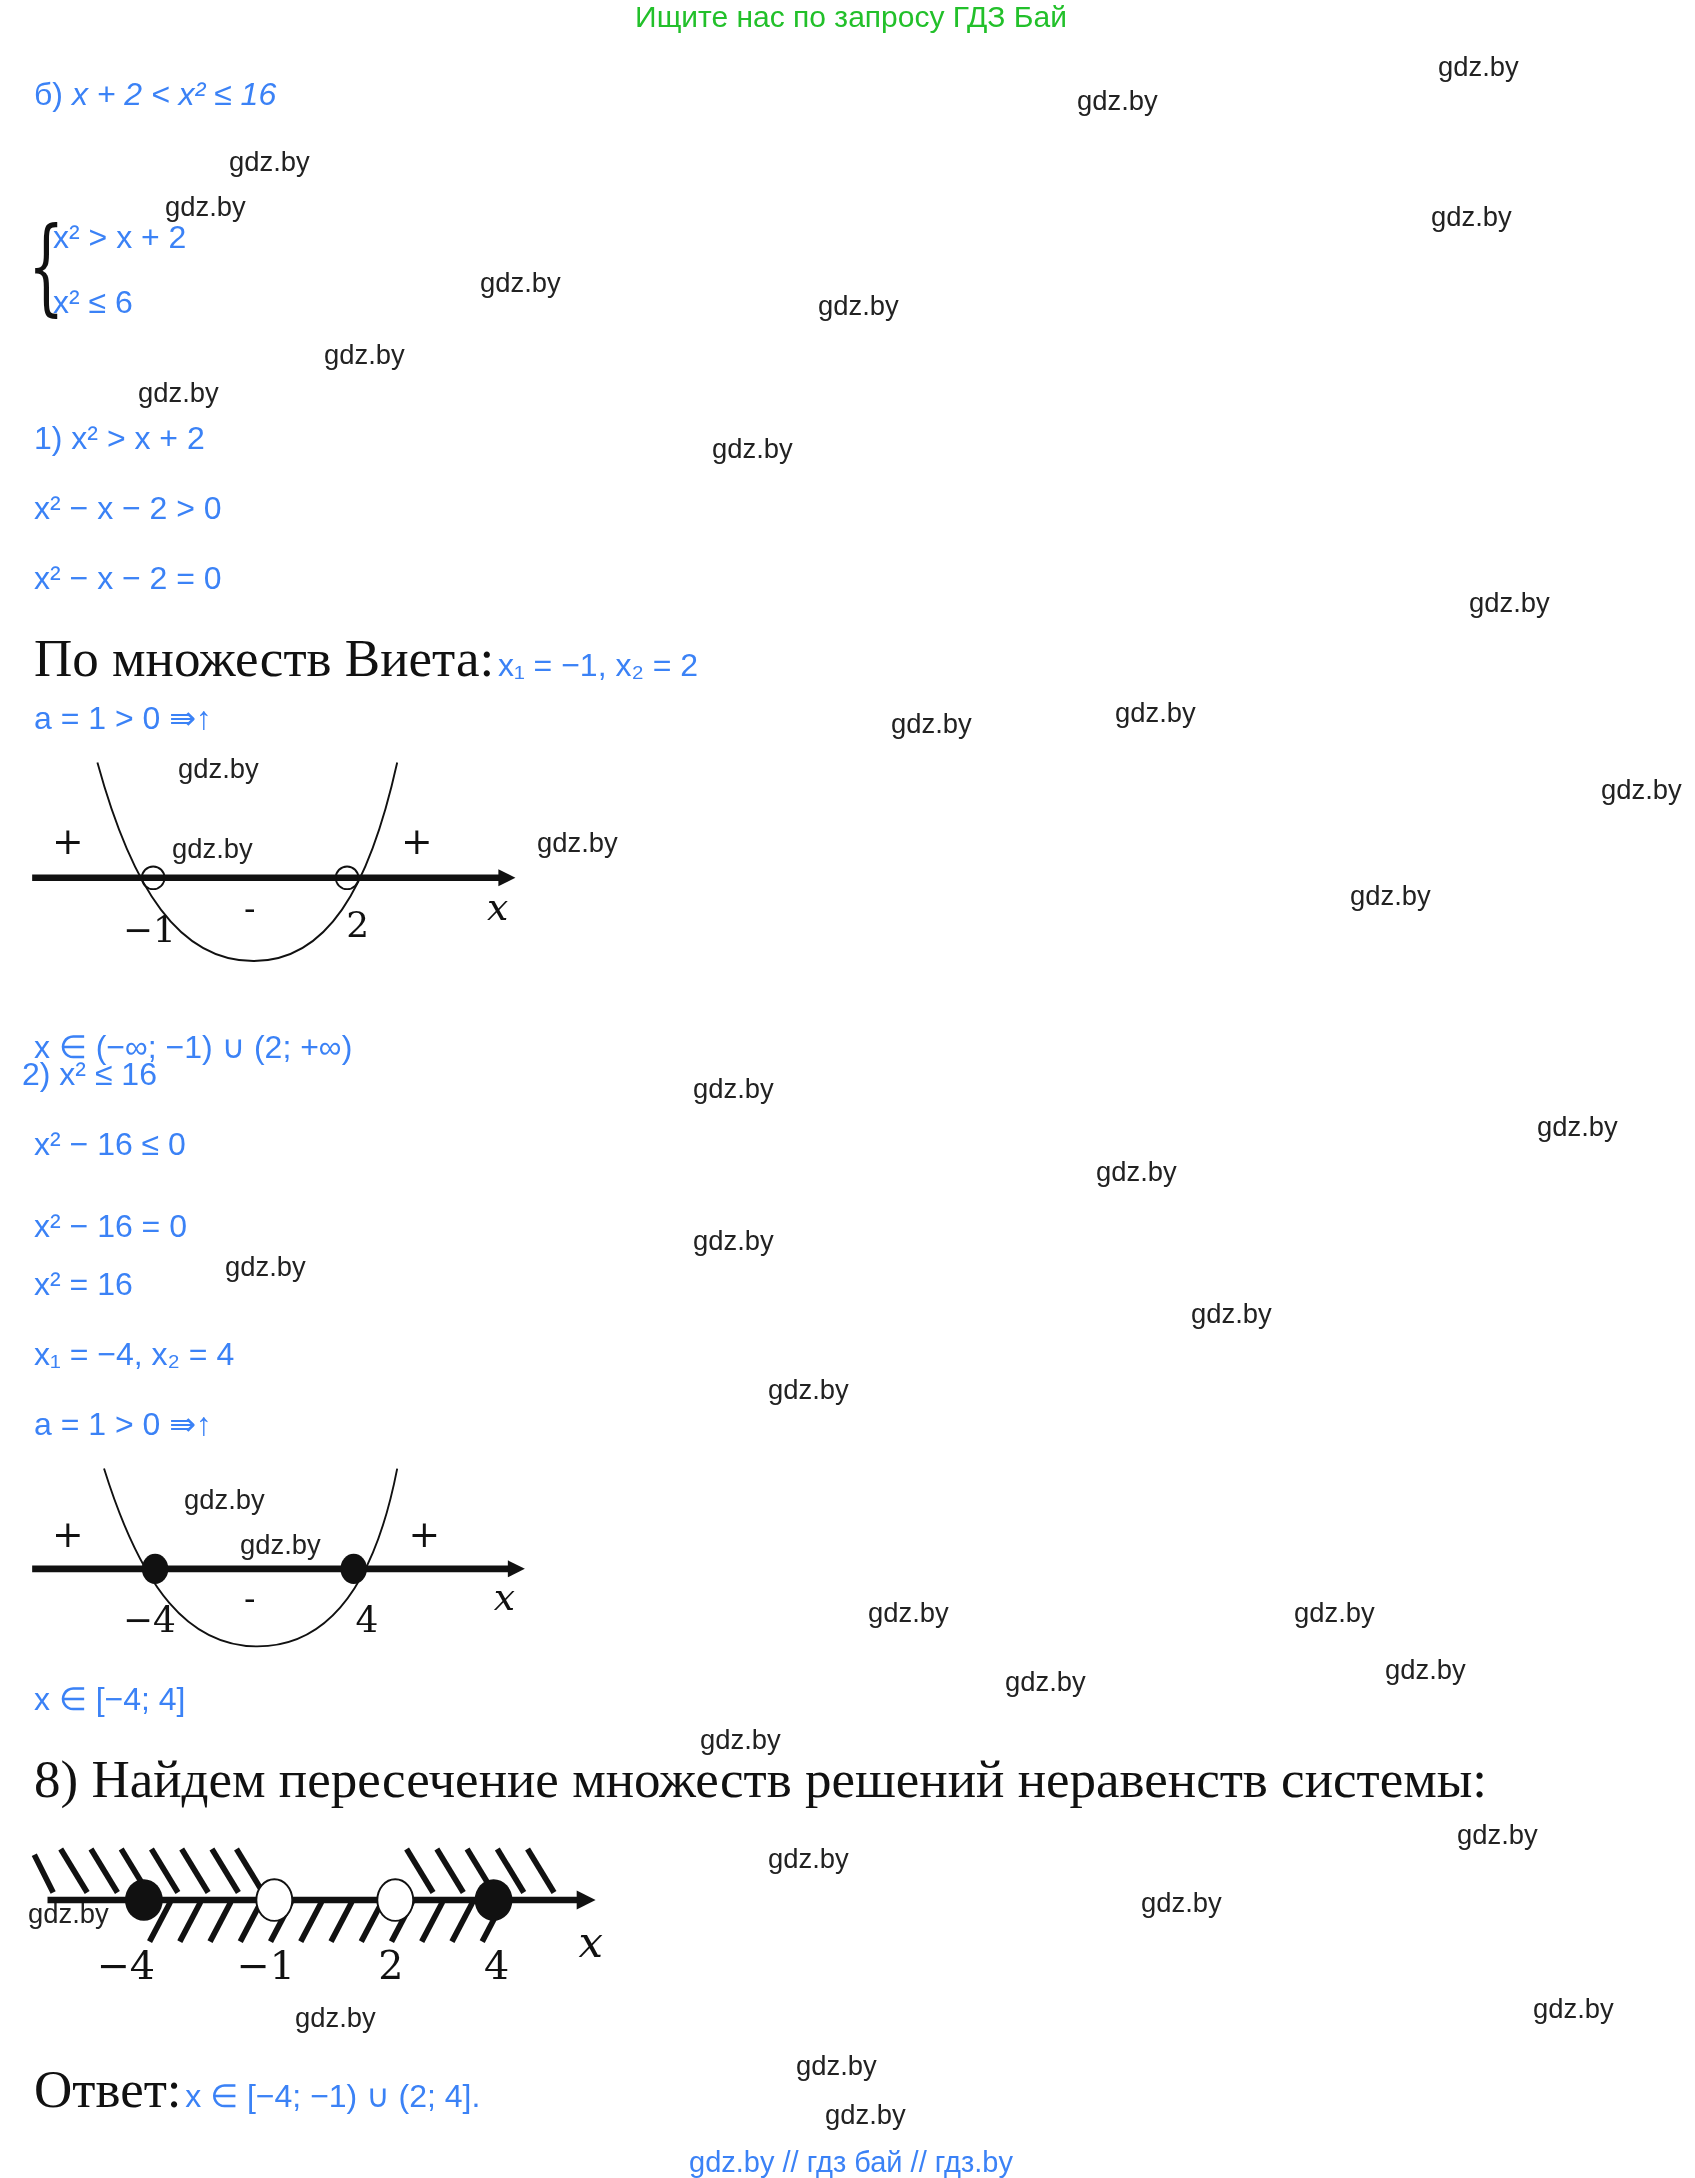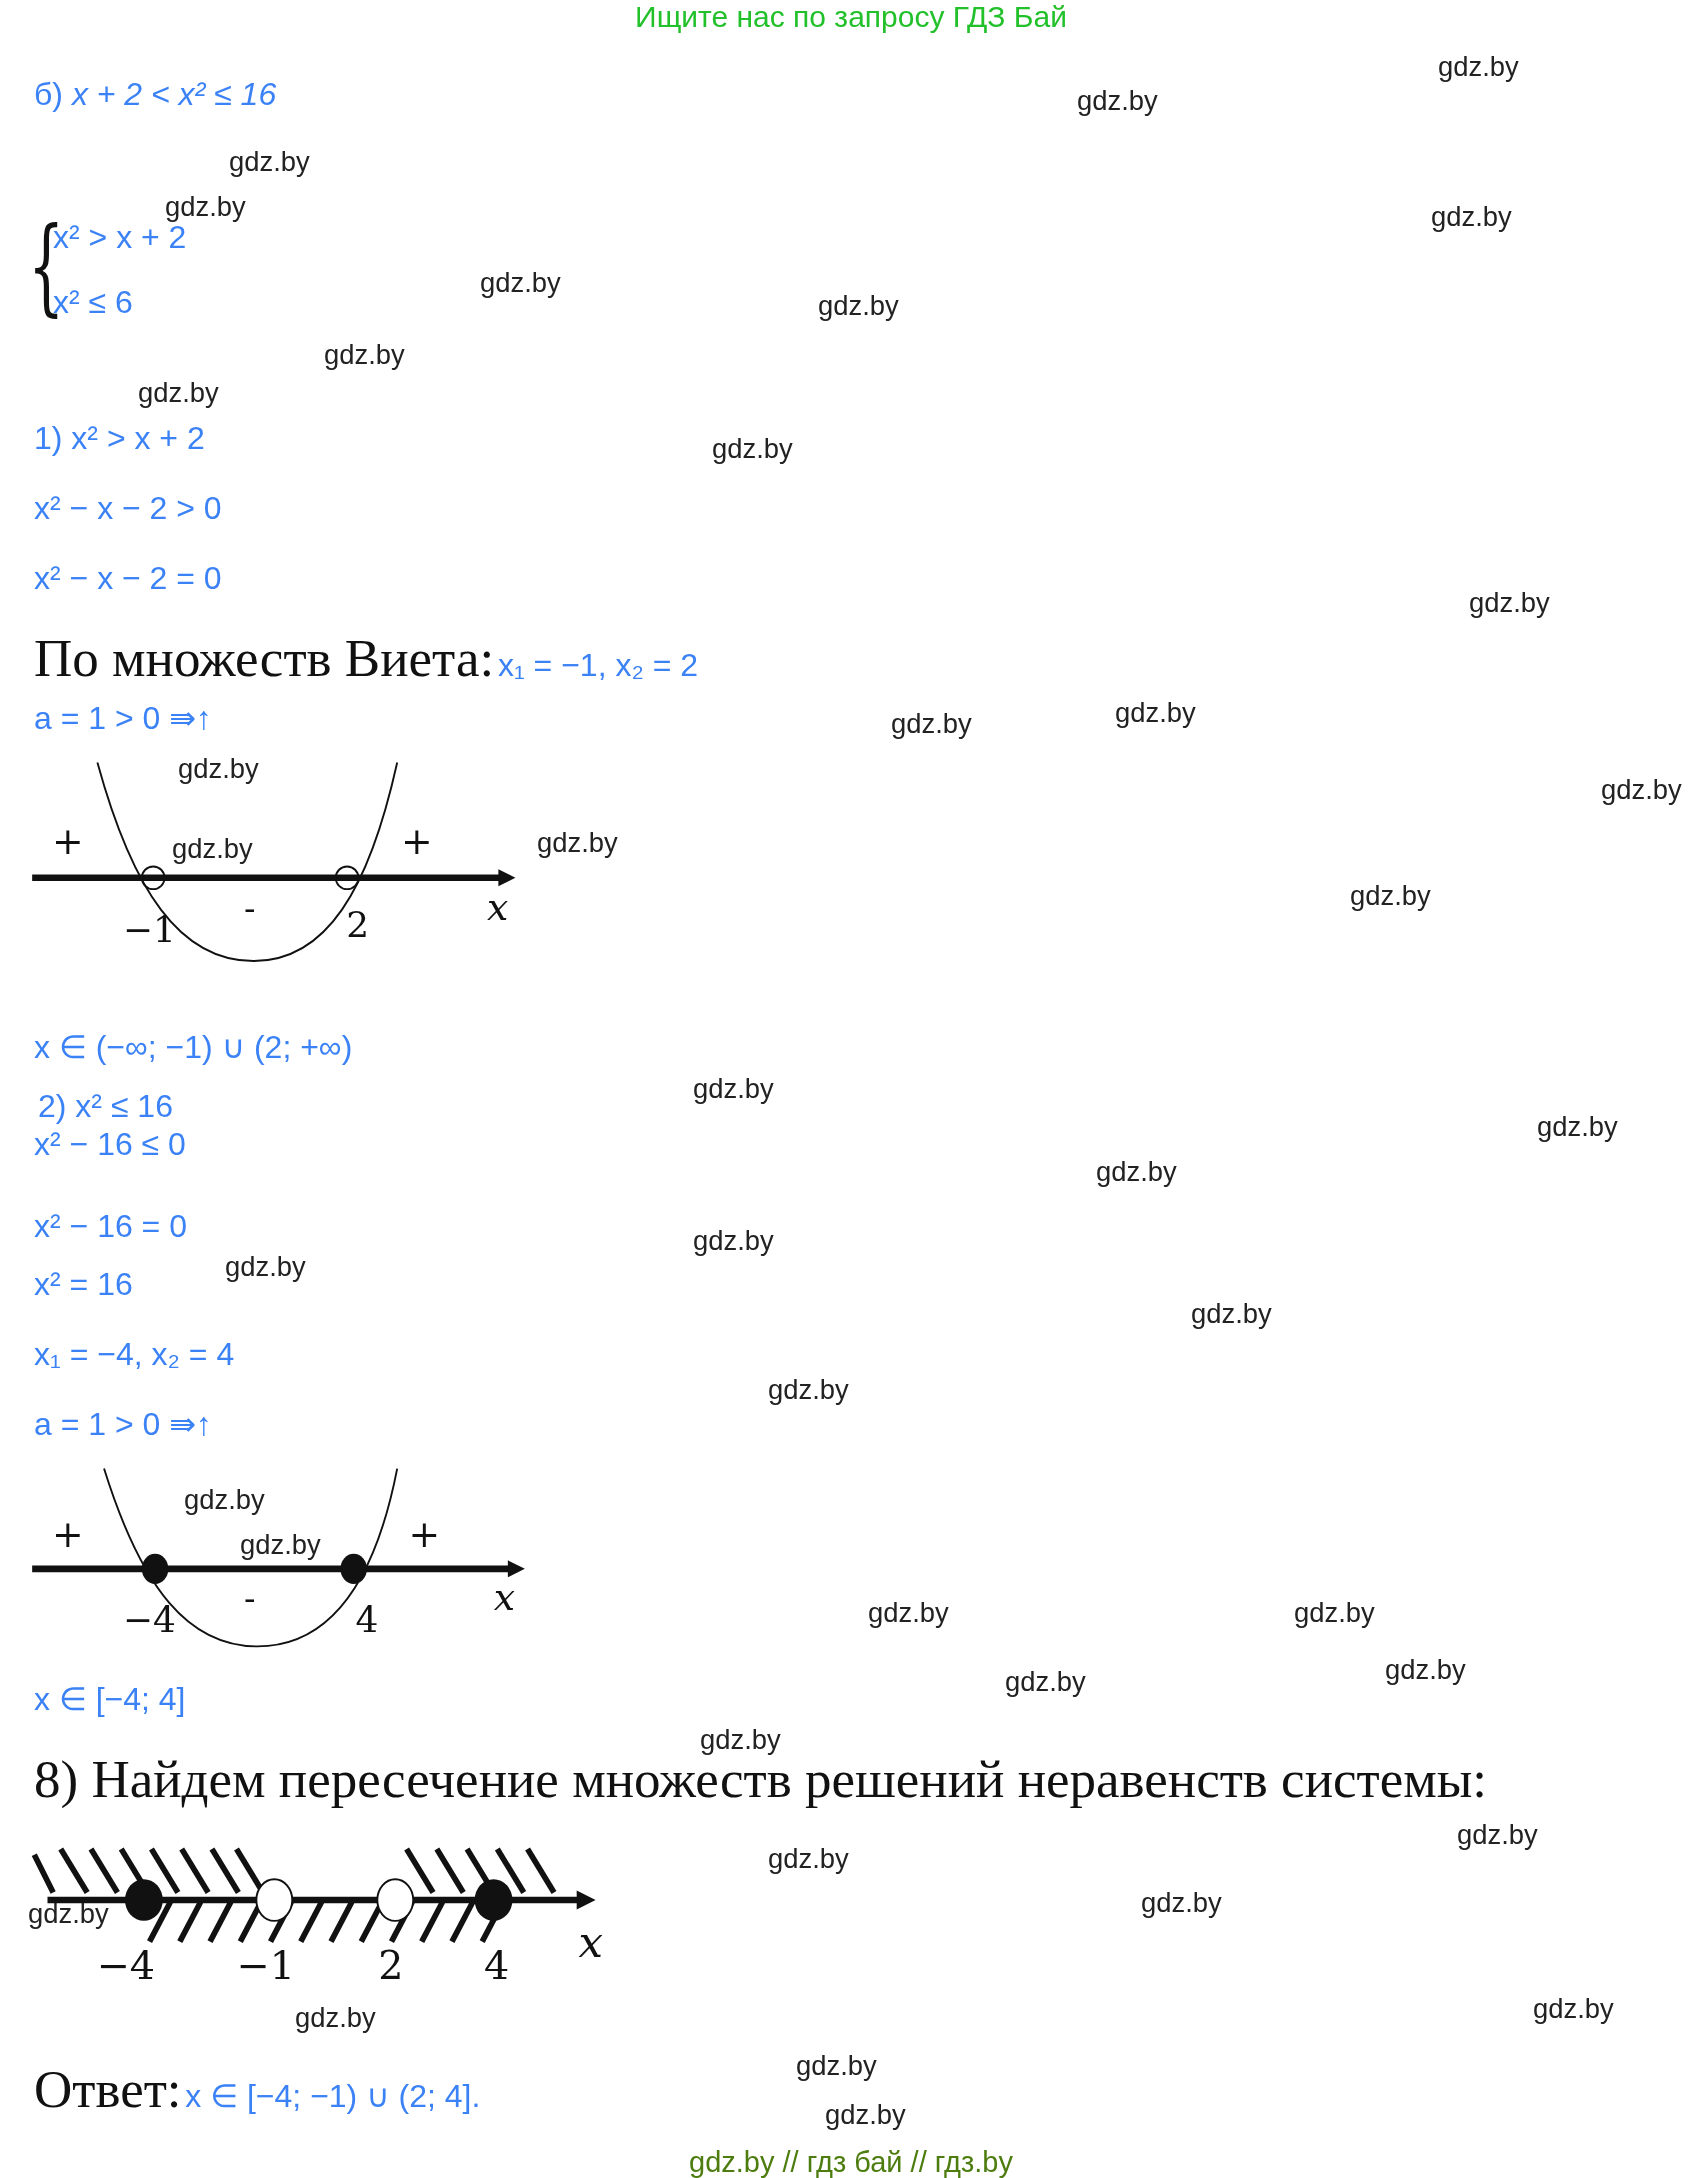--- a/index.html
+++ b/index.html
@@ -1,19 +1,19 @@
 <!DOCTYPE html>
 <html style="font-size:15px"><head>
 <meta charset="utf-8">
 <style>
   html, body { margin:0; padding:0; background:#ffffff; }
   body { width:1696px; height:2179px; position:relative; overflow:hidden; }
   .abs { position:absolute; white-space:nowrap; }
   .hdr { font-family:"Liberation Sans", sans-serif; font-size:30px; color:#22c02a; transform:translateX(-50%); }
-  .footer { font-family:"Liberation Sans", sans-serif; font-size:29px; color:#4d7c0f; transform:translateX(-50%); }
+  .footer { font-family:"Liberation Sans", sans-serif; font-size:29px; color:#3b82f6; transform:translateX(-50%); }
   .wm { font-family:"Liberation Sans", sans-serif; font-size:27.4px; color:#222222; }
   .math { font-family:Liberation Sans, sans-serif; font-size:32px; color:#3b82f6; line-height:1; }
   .txt { font-family:"Liberation Serif", "DejaVu Serif", serif; font-size:53px; color:#111111; line-height:1; }
   .brace { font-family:"DejaVu Serif", serif; font-size:104px; line-height:1; color:#111; }
   svg text { font-family:"DejaVu Serif", serif; }
 </style>
 </head>
 <body>
 
 <div class="abs hdr" style="left:851px; top:0px;">Ищите нас по запросу ГДЗ Бай</div>
@@ -86,21 +86,21 @@
   <text x="55" y="112" font-size="40" fill="#111">+</text>
   <text x="258" y="182" font-size="36" fill="#111">-</text>
   <text x="424" y="112" font-size="40" fill="#111">+</text>
   <text x="130" y="205" font-size="38" fill="#111">−1</text>
   <text x="366" y="200" font-size="38" fill="#111">2</text>
   <text x="515" y="182" font-size="40" font-style="italic" fill="#111">x</text>
 </svg>
 
 <div class="abs math" style="left:34px; top:1031px;">x ∈ (−∞; −1) ∪ (2; +∞)</div>
 
-<div class="abs math" style="left:38px; top:1058px;margin-top:32px;">2) x² ≤ 16</div>
+<div class="abs math" style="left:22px; top:1058px;">2) x² ≤ 16</div>
 <div class="abs math" style="left:34px; top:1128px;">x² − 16 ≤ 0</div>
 <div class="abs math" style="left:34px; top:1198px;margin-top:12px;">x² − 16 = 0</div>
 <div class="abs math" style="left:34px; top:1268px;text-align:right;">x² = 16</div>
 <div class="abs math" style="left:34px; top:1338px;">x₁ = −4, x₂ = 4</div>
 <div class="abs math" style="left:34px; top:1408px;">a = 1 &gt; 0 ⇛↑</div>
 
 <svg class="abs" style="left:0; top:1457px;" width="662" height="218" viewBox="0 0 700 230">
   <path d="M110,12 C150,140 200,200 272,200 C345,200 395,140 420,12" fill="none" stroke="#111" stroke-width="2"></path>
   <line x1="34" y1="118" x2="540" y2="118" stroke="#111" stroke-width="7"></line>
   <polygon points="555,118 537,109 537,127" fill="#111"></polygon>

